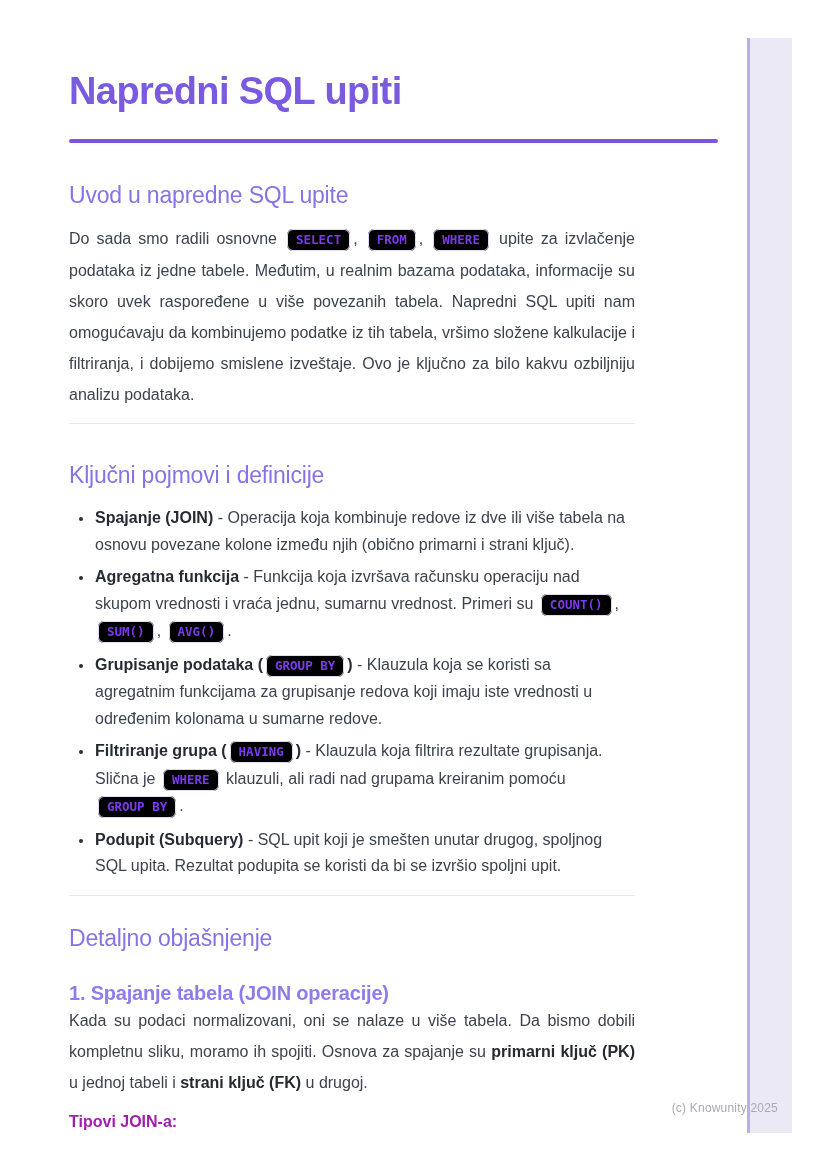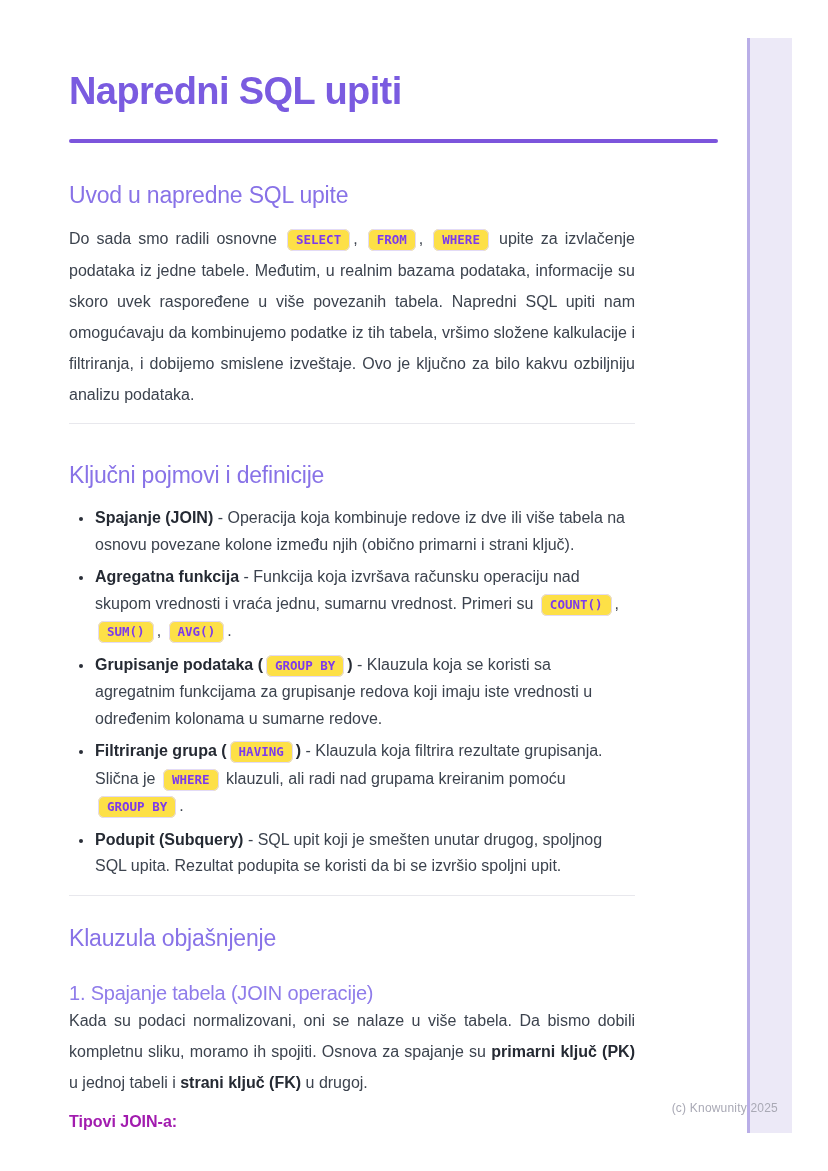--- a/index.html
+++ b/index.html
@@ -47,21 +47,21 @@
     letter-spacing: -0.2px;
     color: #8872E7;
   }
   h2.sec-intro   { margin-top: 38px; }
   h2.sec-terms   { margin-top: 37px; }
   h2.sec-details { margin-top: 28px; }
   h3.subsec {
     margin: 29px 0 0 0;
     font-size: 20px;
     line-height: 24px;
-    font-weight: 400;
+    font-weight: 700;
     letter-spacing: -0.2px;
     color: #8F7CEA;
   }
   p.body {
     margin: 0;
     font-size: 16px;
     line-height: 31px;
     color: #3C434E;
   }
   p.just { text-align: justify; }
@@ -93,21 +93,21 @@
     padding-left: 1px;
   }
   ul.terms li::marker { color: #2A2F38; font-size: 14px; }
   b.term { color: #252A33; }
   p.body b { color: #252A33; }
   code.chip {
     font-family: "DejaVu Sans Mono", monospace;
     font-size: 12.5px;
     font-weight: 700;
     color: #7C3AED;
-    background: #fde047;
+    background: #000000;
     border: 1px solid #E2DAF6;
     border-radius: 6px;
     padding: 2px 8px 3px 8px;
     margin: 0 3px;
     white-space: nowrap;
   }
   .footer {
     position: absolute;
     top: 1101px;
     right: 50px;
@@ -139,21 +139,21 @@
   <ul class="terms">
     <li><b class="term">Spajanje (JOIN)</b><span> - Operacija koja kombinuje redove iz dve ili više tabela na osnovu povezane kolone između njih (obično primarni i strani ključ).</span></li>
     <li><b class="term">Agregatna funkcija</b><span> - Funkcija koja izvršava računsku operaciju nad skupom vrednosti i vraća jednu, sumarnu vrednost. Primeri su </span><code class="chip">COUNT()</code><span>, </span><code class="chip">SUM()</code><span>, </span><code class="chip">AVG()</code><span>.</span></li>
     <li><b class="term">Grupisanje podataka (</b><code class="chip">GROUP BY</code><b class="term">)</b><span> - Klauzula koja se koristi sa agregatnim funkcijama za grupisanje redova koji imaju iste vrednosti u određenim kolonama u sumarne redove.</span></li>
     <li><b class="term">Filtriranje grupa (</b><code class="chip">HAVING</code><b class="term">)</b><span> - Klauzula koja filtrira rezultate grupisanja. Slična je </span><code class="chip">WHERE</code><span> klauzuli, ali radi nad grupama kreiranim pomoću </span><code class="chip">GROUP BY</code><span>.</span></li>
     <li><b class="term">Podupit (Subquery)</b><span> - SQL upit koji je smešten unutar drugog, spoljnog SQL upita. Rezultat podupita se koristi da bi se izvršio spoljni upit.</span></li>
   </ul>
 
   <hr class="divider divider-2">
 
-  <h2 class="sec sec-details">Klauzula objašnjenje</h2>
+  <h2 class="sec sec-details">Detaljno objašnjenje</h2>
 
   <h3 class="subsec">1. Spajanje tabela (JOIN operacije)</h3>
 
   <p class="body just details-p"><span>Kada su podaci normalizovani, oni se nalaze u više tabela. Da bismo dobili kompletnu sliku, moramo ih spojiti. Osnova za spajanje su </span><b class="term">primarni ključ (PK)</b><span> u jednoj tabeli i </span><b class="term">strani ključ (FK)</b><span> u drugoj.</span></p>
 
   <p class="body bold-line">Tipovi JOIN-a:</p>
 
 </div>
 
 <div class="footer">(c) Knowunity 2025</div>

